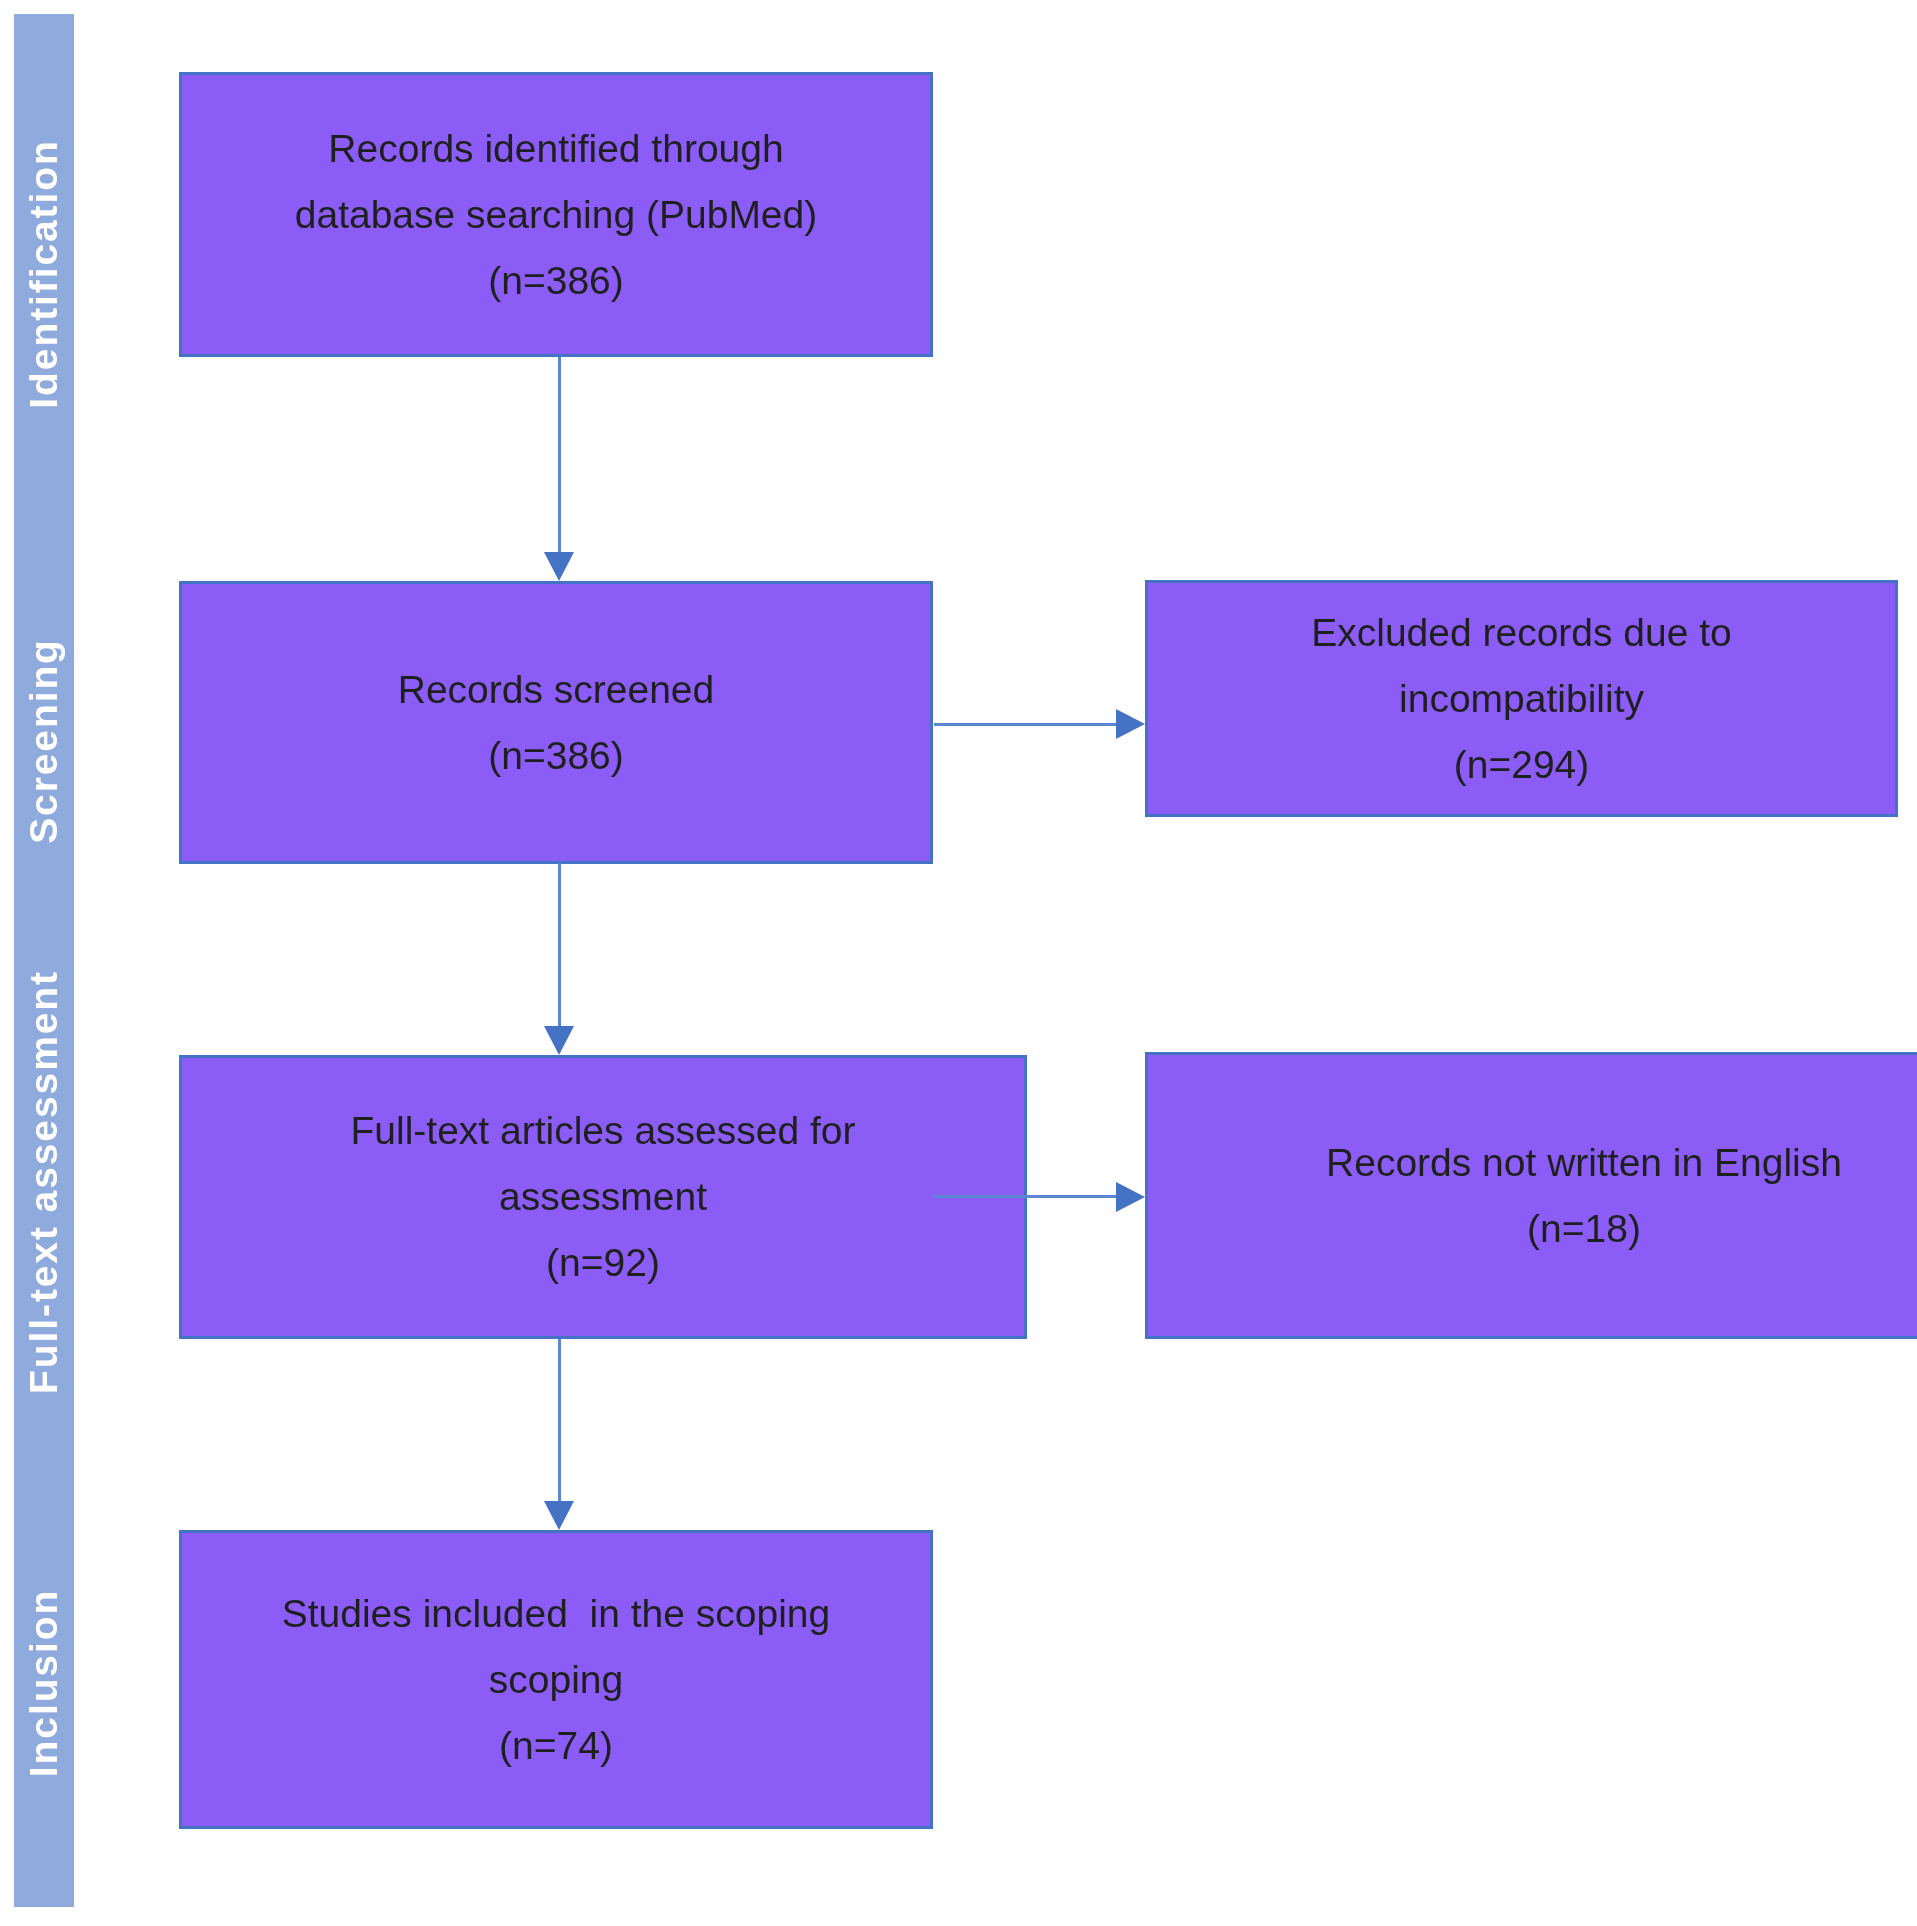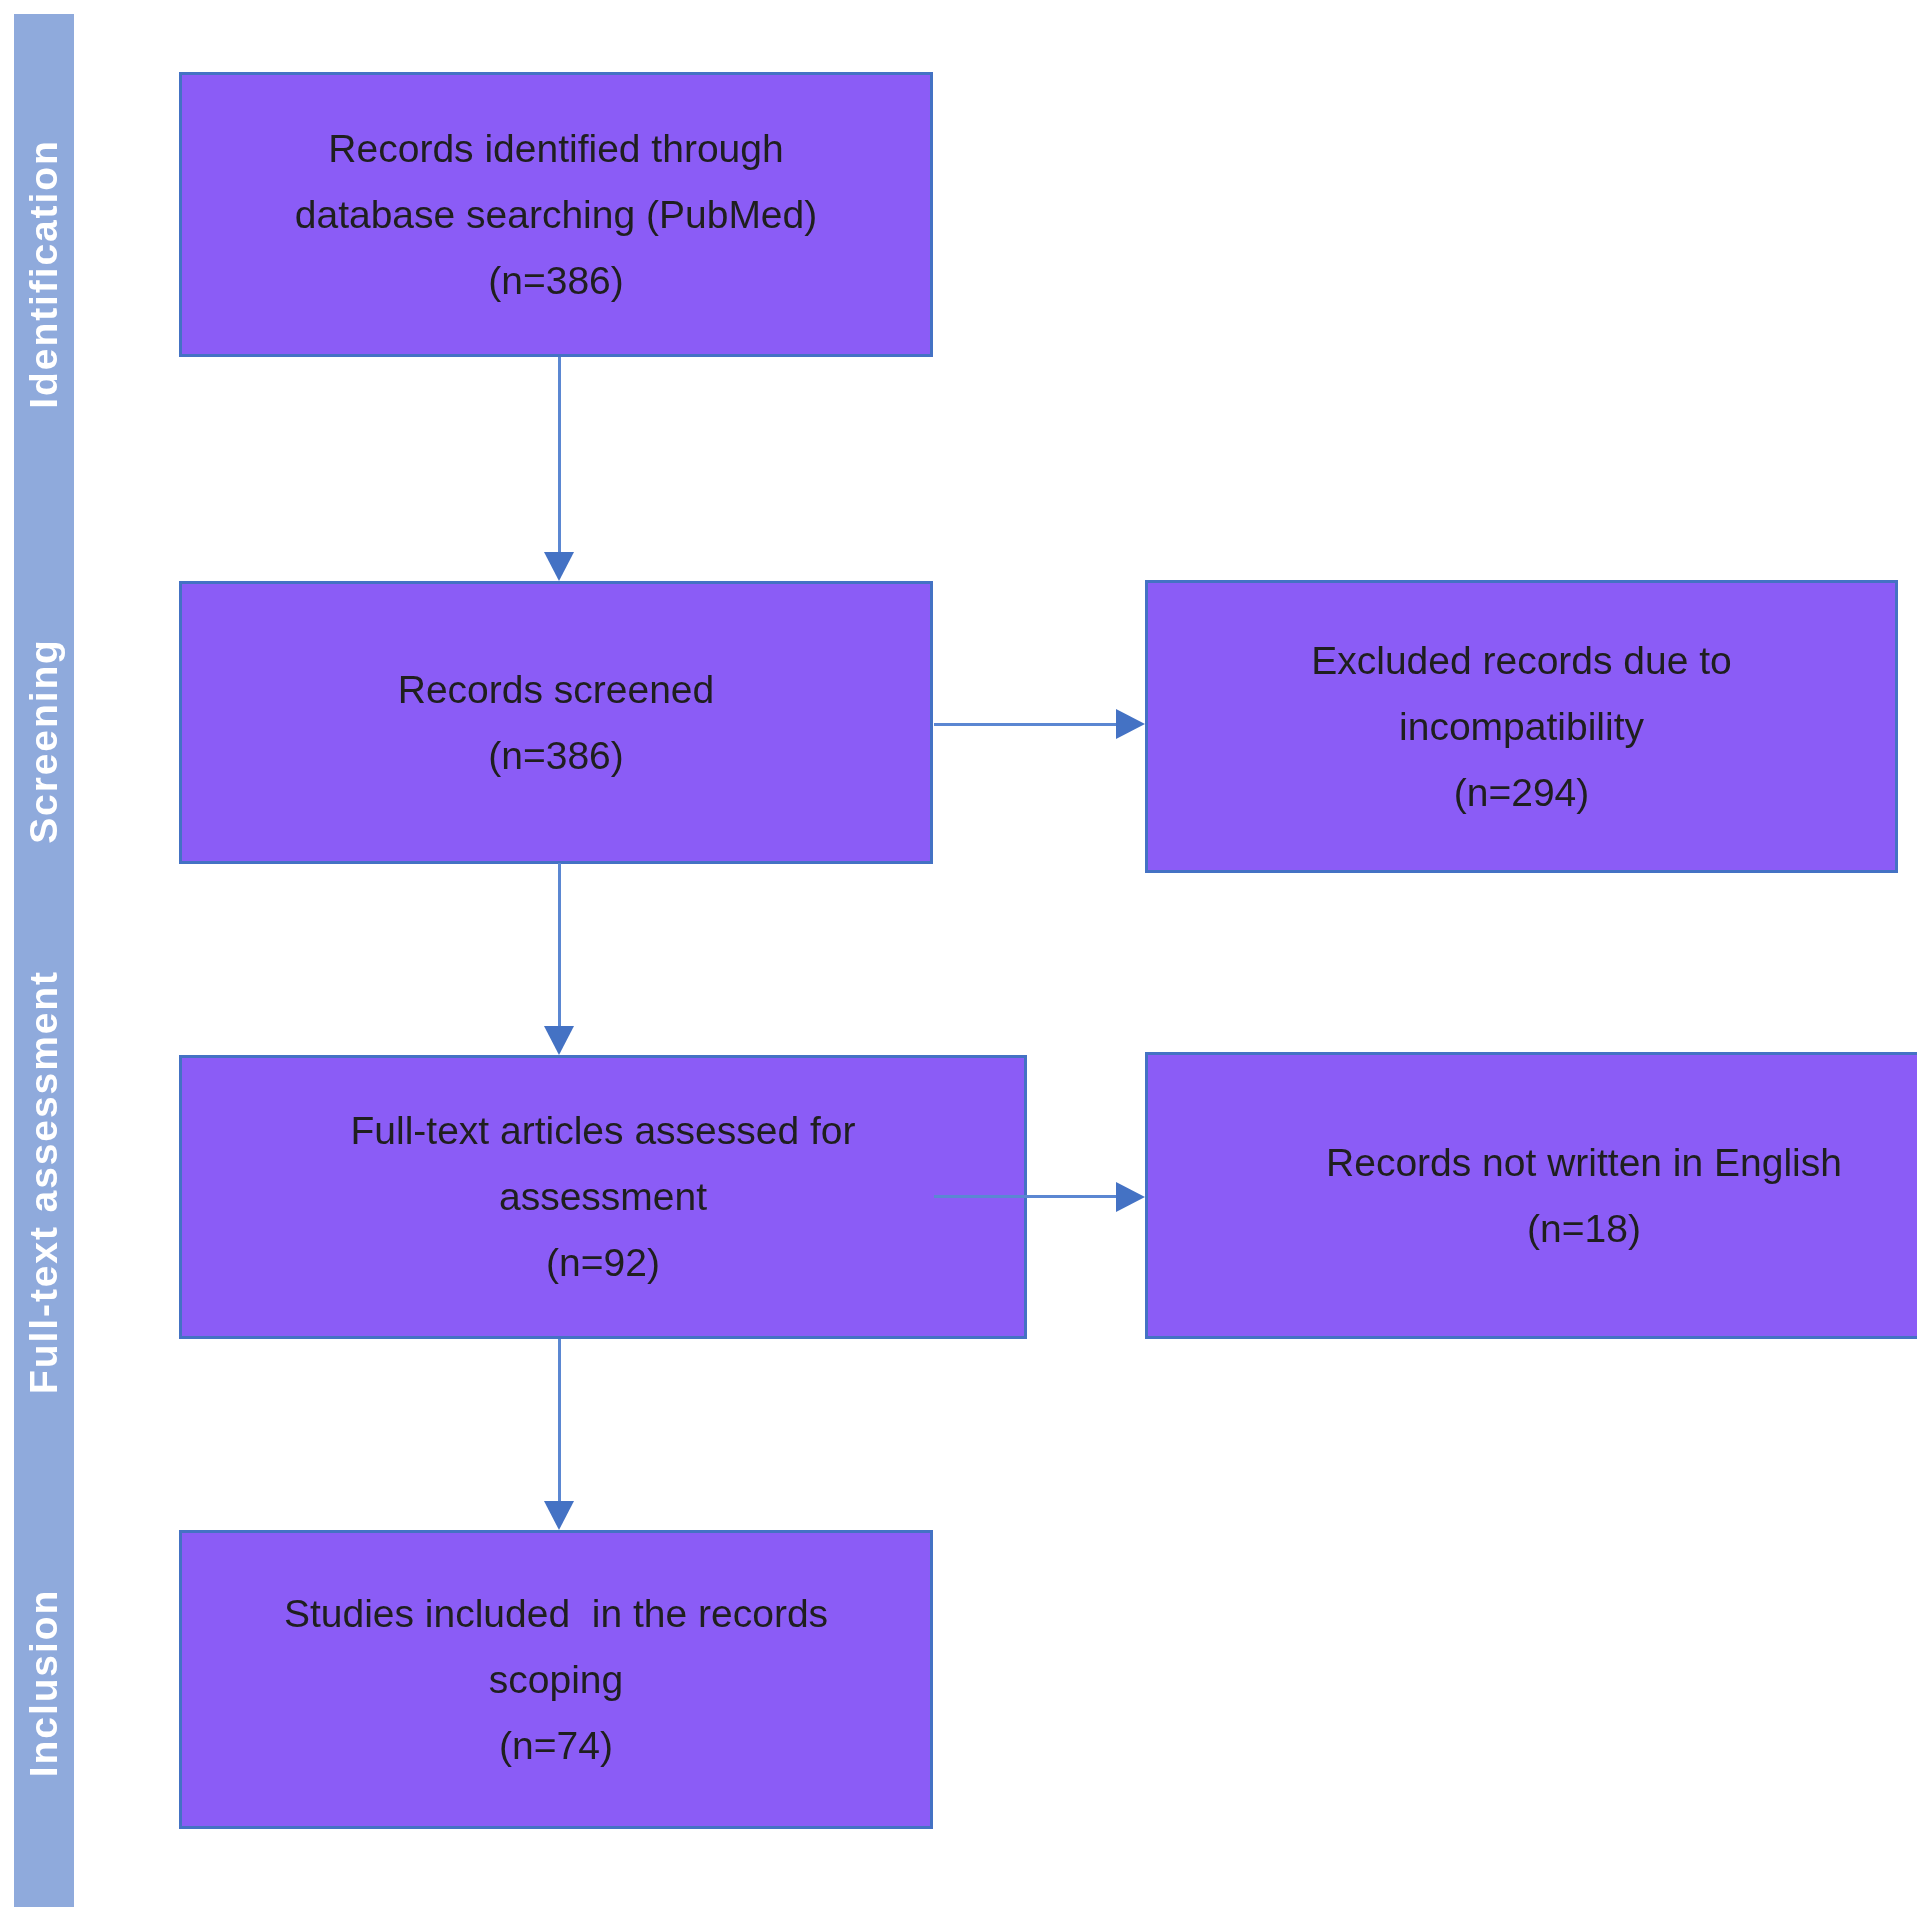--- a/index.html
+++ b/index.html
@@ -53,21 +53,21 @@
     color: #1f1f1f;
     font-size: 39px;
     line-height: 66px;
     white-space: pre-wrap;
   }
 
   #box-identified { left: 179px; top: 72px;  width: 754px; height: 285px; }
   #box-screened   { left: 179px; top: 581px;  width: 754px; height: 283px; }
   #box-fulltext   { left: 179px; top: 1055px; width: 848px; height: 284px; }
   #box-included   { left: 179px; top: 1530px; width: 754px; height: 299px; }
-  #box-excluded   { left: 1145px; top: 580px;  width: 753px; height: 293px; }
+  #box-excluded   { left: 1145px; top: 580px;  width: 753px; height: 237px; }
   #box-notenglish { left: 1145px; top: 1052px; width: 878px; height: 287px; }
 
   
   .stem-v {
     position: absolute;
     width: 3.1px;
     background: #5b87d2;
   }
   .stem-h {
     position: absolute;
@@ -128,21 +128,21 @@
     <div class="box-line">(n=386)</div>
   </div>
 
   <div class="flow-box" id="box-fulltext">
     <div class="box-line">Full-text articles assessed for</div>
     <div class="box-line">assessment</div>
     <div class="box-line">(n=92)</div>
   </div>
 
   <div class="flow-box" id="box-included">
-    <div class="box-line">Studies included  in the records</div>
+    <div class="box-line">Studies included  in the scoping</div>
     <div class="box-line">scoping</div>
     <div class="box-line">(n=74)</div>
   </div>
 
   <div class="flow-box" id="box-excluded">
     <div class="box-line">Excluded records due to</div>
     <div class="box-line">incompatibility</div>
     <div class="box-line">(n=294)</div>
   </div>
 

